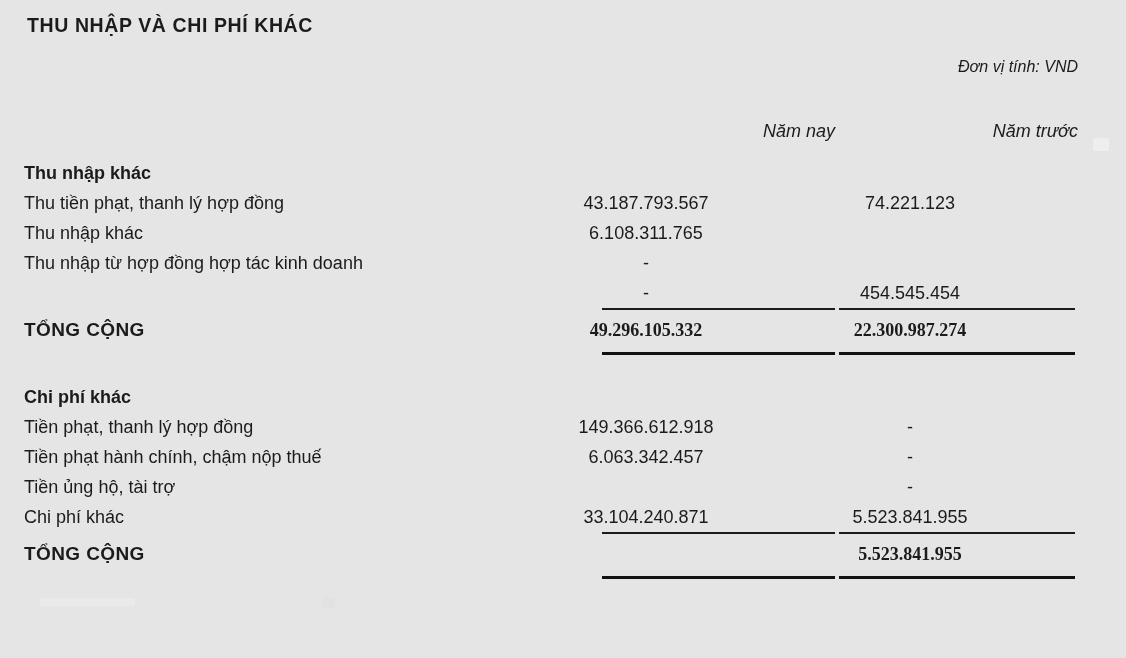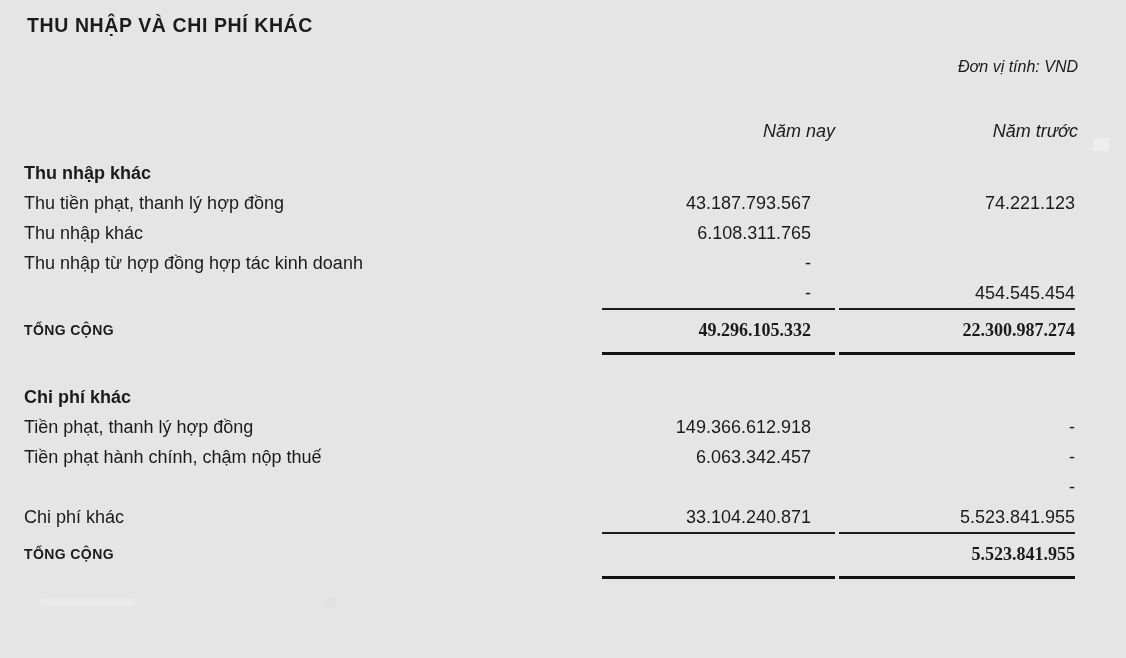--- a/index.html
+++ b/index.html
@@ -72,34 +72,34 @@
   .row .label {
     position: absolute;
     left: 0;
     top: 0;
     font-size: 18px;
   }
   .row .v1, .row .v2 {
     position: absolute;
     top: 0;
     font-size: 18px;
-    text-align: right;
+    text-align: center;
   }
   .row .v1 { right: 264px; width: 330px; }
   .row .v2 { right: 0;     width: 330px; }
 
   .row.section .label { font-weight: bold; }
 
   .row.total {
     height: 44px;
     line-height: 44px;
   }
   .row.total .label {
     font-weight: bold;
-    font-size: 14px;
+    font-size: 19px;
     letter-spacing: 0.4px;
   }
   .row.total .v1,
   .row.total .v2 { font-weight: bold; font-family: Liberation Serif, serif; }
   .spacer-md { height: 30px; }
 
   
   .rules {
     position: relative;
     height: 0;
@@ -192,20 +192,21 @@
       <span class="v2">-</span>
     </div>
 
     <div class="row">
       <span class="label">Tiền phạt hành chính, chậm nộp thuế</span>
       <span class="v1">6.063.342.457</span>
       <span class="v2">-</span>
     </div>
 
     <div class="row">
+      <span class="label">Tiền ủng hộ, tài trợ</span>
       <span class="v2">-</span>
     </div>
 
     <div class="row">
       <span class="label">Chi phí khác</span>
       <span class="v1">33.104.240.871</span>
       <span class="v2">5.523.841.955</span>
     </div>
 
     <div class="rules">

